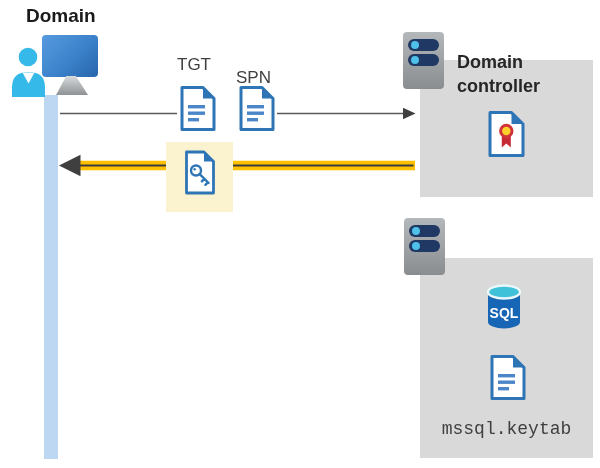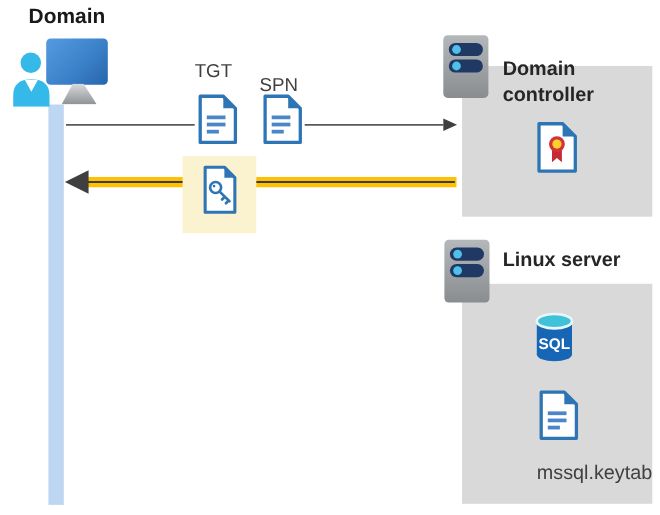--- a/index.html
+++ b/index.html
@@ -31,21 +31,21 @@
            background:linear-gradient(180deg,#B4B8BB,#898D90);padding-top:7px;box-sizing:border-box;}
   .server-slot{position:relative;margin:0 0 3px 5px;width:31px;height:12px;border-radius:6px;background:#1F3864;}
   .server-led{position:absolute;left:3px;top:2px;width:8px;height:8px;border-radius:50%;background:#4FC0E8;}
   #dc-server{left:403px;top:32px;}
   #linux-server-icon{left:404px;top:218px;}
   #dc-title{left:457px;top:6px;width:125px;margin-top:44px;}
   #linux-title{left:457px;top:224px;width:140px;white-space:nowrap;}
   #cert-icon{left:487px;top:110px;}
   #sql-icon{left:486px;top:283px;}
   #keytab-doc{left:489px;top:354px;}
-  #keytab-label{left:420px;top:419px;width:173px;text-align:right;font-size:18px;color:#404040;}
+  #keytab-label{left:420px;top:419px;width:173px;text-align:center;font-size:18px;color:#404040;font-family:Liberation Mono, monospace;}
 </style>
 </head>
 <body>
 
 <div id="canvas">
 
   <div class="abs" id="timeline-bar"></div>
 
   <svg class="abs" id="arrows-svg" width="600" height="468" viewBox="0 0 600 468">
     <line x1="60" y1="113.5" x2="177" y2="113.5" stroke="#595959" stroke-width="1.6"></line>
@@ -113,21 +113,20 @@
 
   <div class="abs panel" id="linux-box"></div>
   <div class="abs server-icon" id="linux-server-icon">
     <div class="server-slot">
       <span class="server-led"></span>
       </div>
     <div class="server-slot">
       <span class="server-led"></span>
       </div>
   </div>
-  <div class="abs heading" id="linux-title">Linux server</div>
 
   <svg class="abs" id="sql-icon" width="36" height="48" viewBox="0 0 36 48">
     <rect x="2" y="9" width="32" height="30" fill="#1765B5"></rect>
     <ellipse cx="18" cy="39" rx="16" ry="6.5" fill="#1765B5"></ellipse>
     <ellipse cx="18" cy="9" rx="16" ry="6.5" fill="#3EC1D9" stroke="#E9F7FB" stroke-width="2.4"></ellipse>
     <text x="18" y="34.5" text-anchor="middle" font-size="14" font-weight="bold" fill="#ffffff" font-family="Liberation Sans, sans-serif">SQL</text>
   </svg>
 
   <svg class="abs doc-icon" id="keytab-doc" viewBox="0 0 38 47">
     <path d="M3 2.5 H24 L35 13.5 V44.5 H3 Z" fill="#fff" stroke="#2E75B6" stroke-width="3" stroke-linejoin="round"></path>

